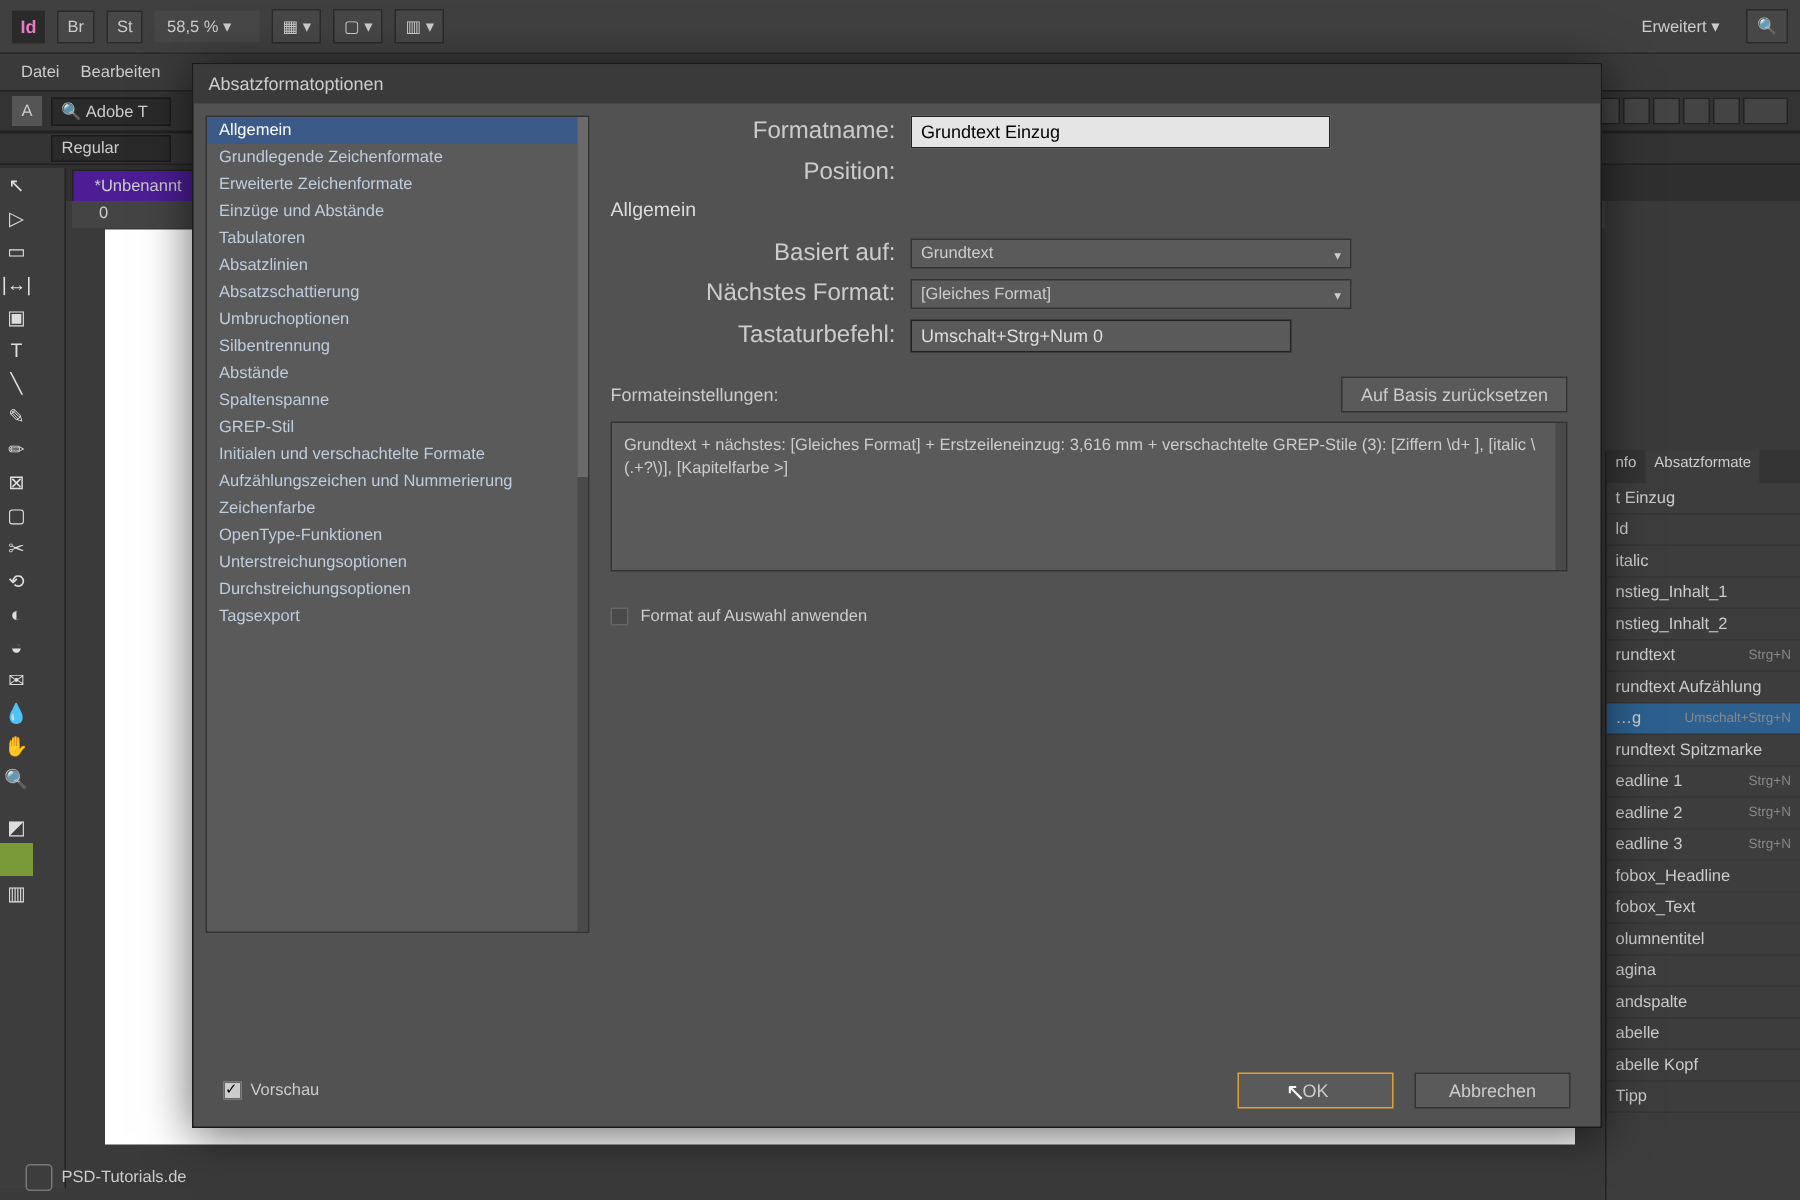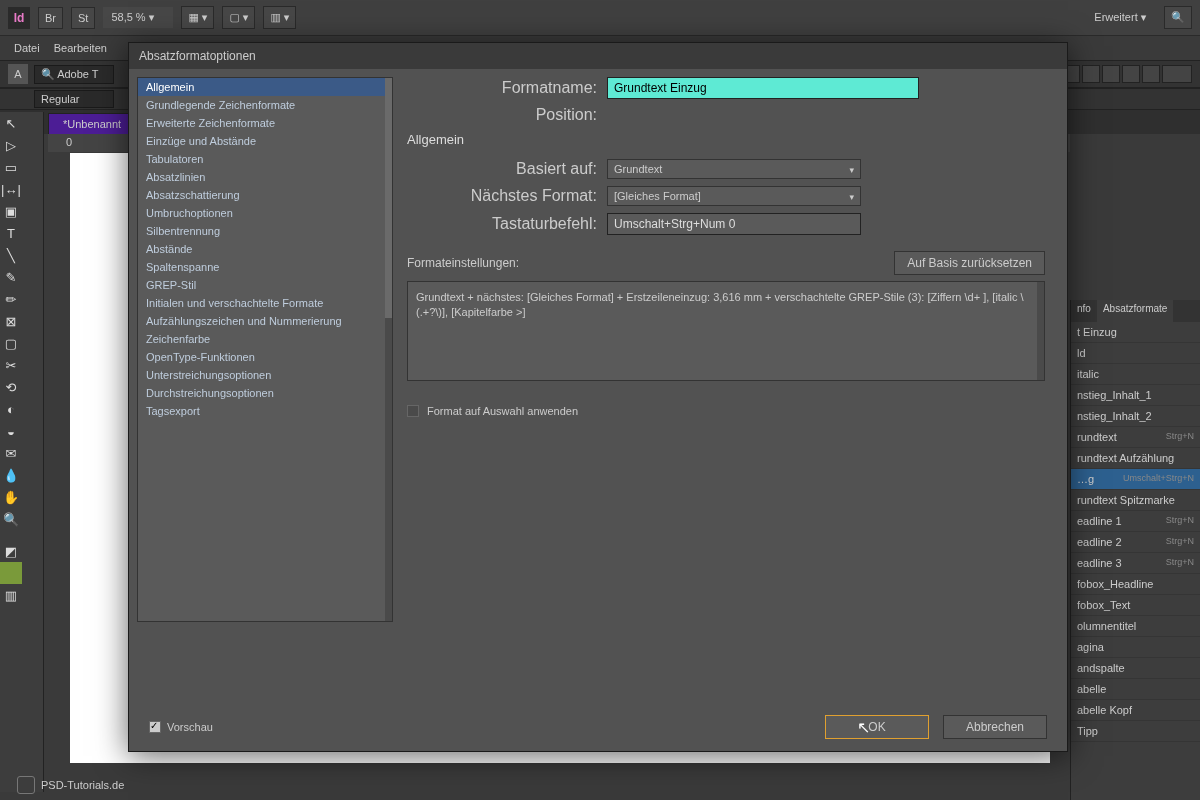--- a/index.html
+++ b/index.html
@@ -35,23 +35,23 @@
 .dlg-title{height:26px;background:#3a3a3a;padding:6px 10px;font-size:12px}
 .dlg-body{display:flex;height:calc(100% - 70px);padding:8px}
 .cat-list{width:256px;height:545px;background:#5a5a5a;border:1px solid #333;overflow-y:auto;position:relative}
 .cat-item{padding:3px 8px;font-size:11px;cursor:pointer;color:#bfcddd}
 .cat-item.sel{background:#3b5a87;color:#fff}
 .cat-scroll{position:absolute;right:0;top:0;width:7px;height:100%;background:#4a4a4a}
 .cat-thumb{width:7px;height:240px;background:#6a6a6a}
 .form-area{flex:1;padding:0 14px}
 .form-row{display:flex;align-items:center;margin-bottom:7px;gap:10px}
 .form-label{width:190px;text-align:right;font-size:16px}
-.text-input{background:#5eead4;color:#000;border:1px solid #222;padding:3px 6px;width:312px;font-size:12px}
+.text-input{background:#e5e5e5;color:#000;border:1px solid #222;padding:3px 6px;width:280px;font-size:12px}
 .text-input.short{width:254px}
-.select{background:#5a5a5a;border:1px solid #333;padding:3px 6px;width:254px;display:flex;justify-content:space-between;align-items:flex-end;cursor:pointer}
+.select{background:#5a5a5a;border:1px solid #333;padding:3px 6px;width:294px;display:flex;justify-content:space-between;align-items:flex-end;cursor:pointer}
 .select::after{content:"▾";font-size:9px}
 .section-head{font-size:13px;margin:8px 0 12px 0;color:#ddd}
 .settings-row{display:flex;justify-content:space-between;align-items:center;margin:16px 0 6px 0}
 .settings-label{font-size:12px}
 .btn{background:#5a5a5a;border:1px solid #333;padding:4px 12px;cursor:pointer;font-size:12px}
 .btn.primary{border:1px solid #e0a030}
 .settings-box{background:#5a5a5a;border:1px solid #333;height:100px;padding:8px;font-size:11px;color:#c4d4e8;line-height:1.4;position:relative}
 .settings-box .sb-scroll{position:absolute;right:0;top:0;width:7px;height:100%;background:#4a4a4a}
 .check-row{display:flex;align-items:center;gap:8px;margin-top:24px;color:#888}
 .checkbox{width:12px;height:12px;border:1px solid #666;background:#4a4a4a}

